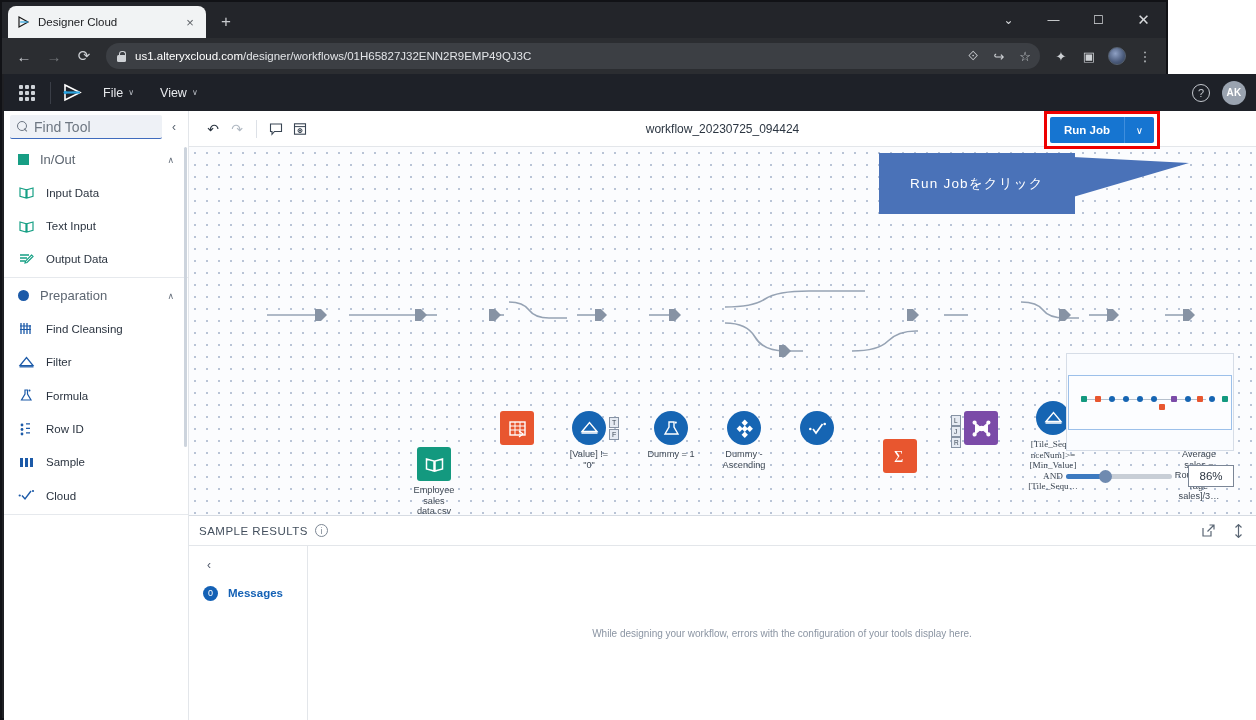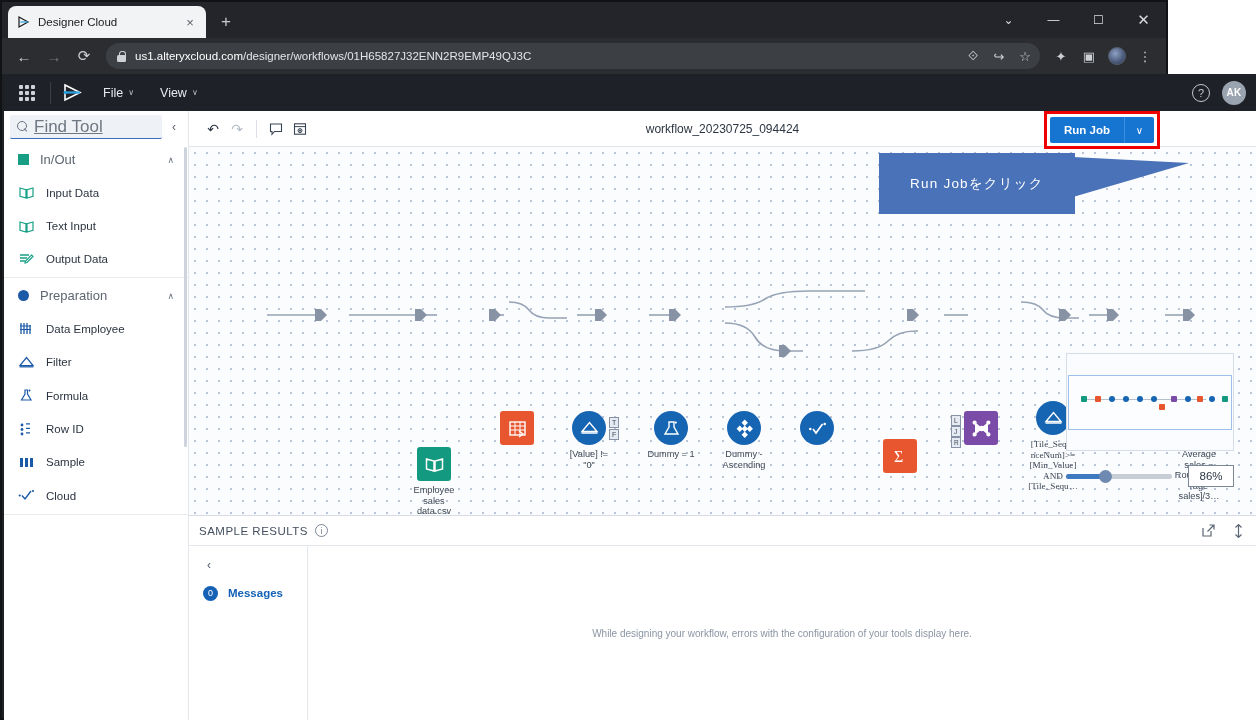--- a/index.html
+++ b/index.html
@@ -85,21 +85,21 @@
       gap:4px; }
   .find-box { flex:1; height:24px; background:#eef1f6; border-radius:2px;
       display:flex; align-items:center; padding:0 7px; gap:6px;
       border-bottom:1.5px solid #3f6bbd; }
   .mag { width:11px; height:11px; position:relative; flex:0 0 11px; }
   .mag::before { content:""; position:absolute; left:0; top:0; width:8px;
       height:8px; border:1.2px solid #6d7683; border-radius:50%; }
   .mag::after { content:""; position:absolute; left:7px; top:7px; width:4px;
       height:1.2px; background:#6d7683; transform:rotate(45deg);
       transform-origin:left; }
-  .find-ph { font-size:17px; color:#6e7782;text-decoration:underline; }
+  .find-ph { font-size:14px; color:#6e7782; }
   .collapse-btn { width:16px; display:flex; align-items:center;
       justify-content:center; color:#56606d; font-size:12px; }
 
   .tool-list { flex:1; overflow:hidden; position:relative; }
   .cat-row { height:33px; display:flex; align-items:center; padding:0 14px;
       gap:11px; }
   .cat-label { font-size:13px; color:#5d6671; flex:1; }
   .cat-chev { font-size:9px; color:#6b7480; }
   .sq-green { width:11px; height:11px; background:#179e84; flex:0 0 11px; }
   .dot-blue { width:11px; height:11px; background:#1c5aa8; border-radius:50%;
@@ -339,21 +339,21 @@
             <span class="cat-label">Preparation</span>
             <span class="cat-chev">∧</span>
           </div>
           <div class="tool-row">
             <span class="tool-ico">
               <svg width="17" height="17" viewBox="0 0 17 17">
                   <path d="M3 3 V14 M6 3 V14 M9 3 V14 M12 5 V14" stroke="#1c5aa8" stroke-width="1.3"></path>
                   <path d="M2 6 H13 M2 9.5 H13" stroke="#1c5aa8" stroke-width="1.1"></path>
                 </svg>
             </span>
-            <span class="tool-name">Data Employee</span>
+            <span class="tool-name">Find Cleansing</span>
           </div>
           <div class="tool-row">
             <span class="tool-ico">
               <svg width="17" height="17" viewBox="0 0 17 17">
                   <path d="M2 11.5 L8.5 3.5 L15 11.5 Z" fill="none" stroke="#1c5aa8" stroke-width="1.2"></path>
                   <path d="M1.5 12.8 H15.5" stroke="#1c5aa8" stroke-width="1.3"></path>
                 </svg>
             </span>
             <span class="tool-name">Filter</span>
           </div>

